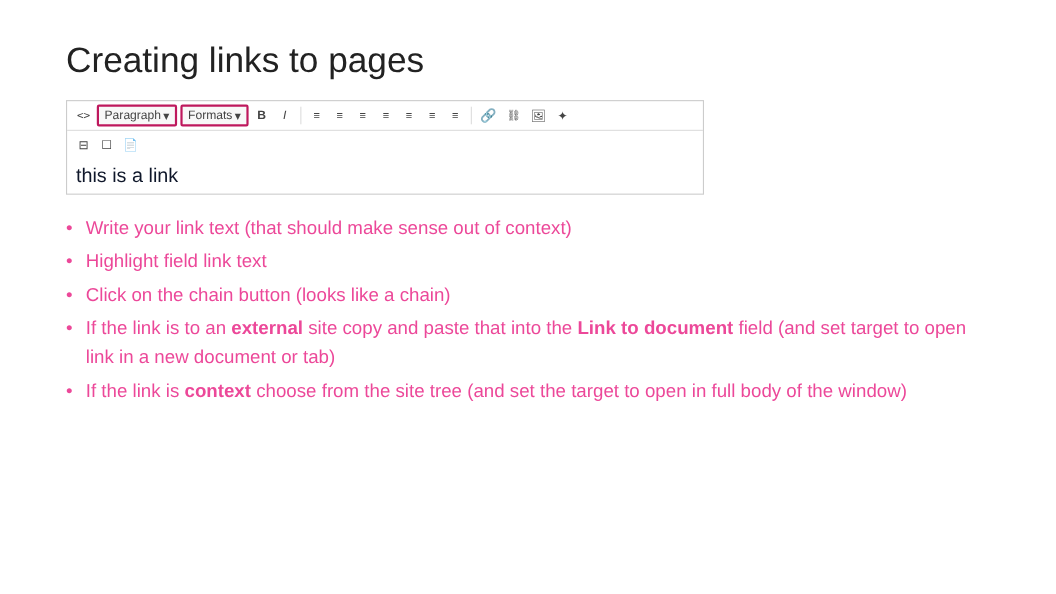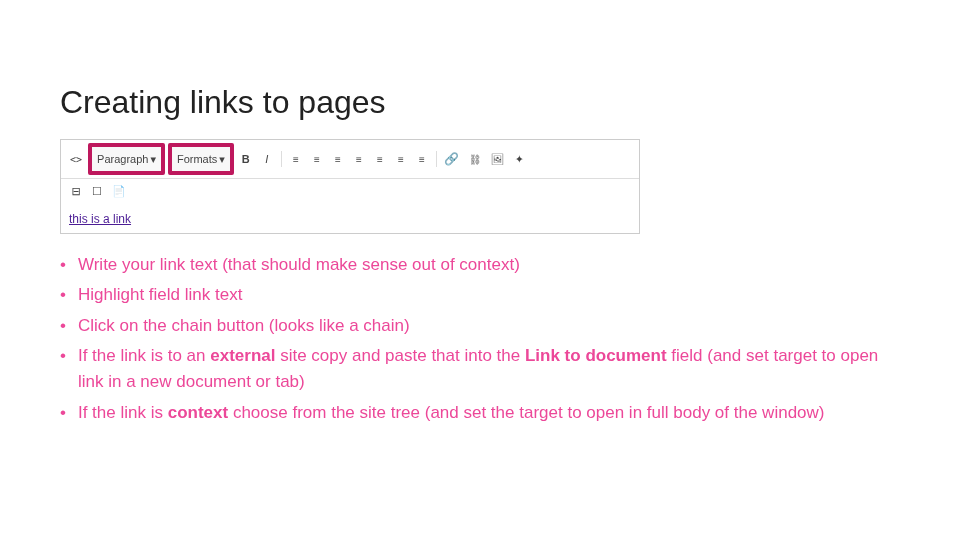--- a/index.html
+++ b/index.html
@@ -12,21 +12,20 @@
       height: 540px;
       overflow: hidden;
       padding: 36px 60px 36px 60px;
     }
 
     h1 {
       font-size: 32px;
       font-weight: 400;
       margin-bottom: 18px;
       color: #222;
-      margin-top: 48px;
     }
 
     .editor-mockup {
       border: 1px solid #ccc;
       width: 580px;
       margin-bottom: 18px;
       background: #fff;
     }
 
     .toolbar-row1 {
@@ -57,44 +56,43 @@
       padding: 1px 3px;
       min-width: 18px;
       height: 18px;
     }
 
     .tb-dropdown {
       display: inline-flex;
       align-items: center;
       font-size: 11px;
       color: #444;
-      border: 4px solid #be185d;
+      border: 2px solid #be185d;
       border-radius: 2px;
       background: #f8f8f8;
       padding: 1px 5px;
-      height: 32px;
+      height: 20px;
       gap: 2px;
     }
 
     .tb-sep {
       width: 1px;
       height: 16px;
       background: #ddd;
       margin: 0 2px;
     }
 
     .editor-content {
       padding: 6px 8px;
       min-height: 30px;
     }
 
     .link-text {
-      color: #4c1d95;
-      text-decoration: underline;
-      font-size: 12px;
+      color: #0f172a;
+      font-size: 18px;
     }
 
     .bullet-list {
       list-style: none;
       margin-top: 4px;
     }
 
     .bullet-list li {
       display: flex;
       align-items: flex-start;

